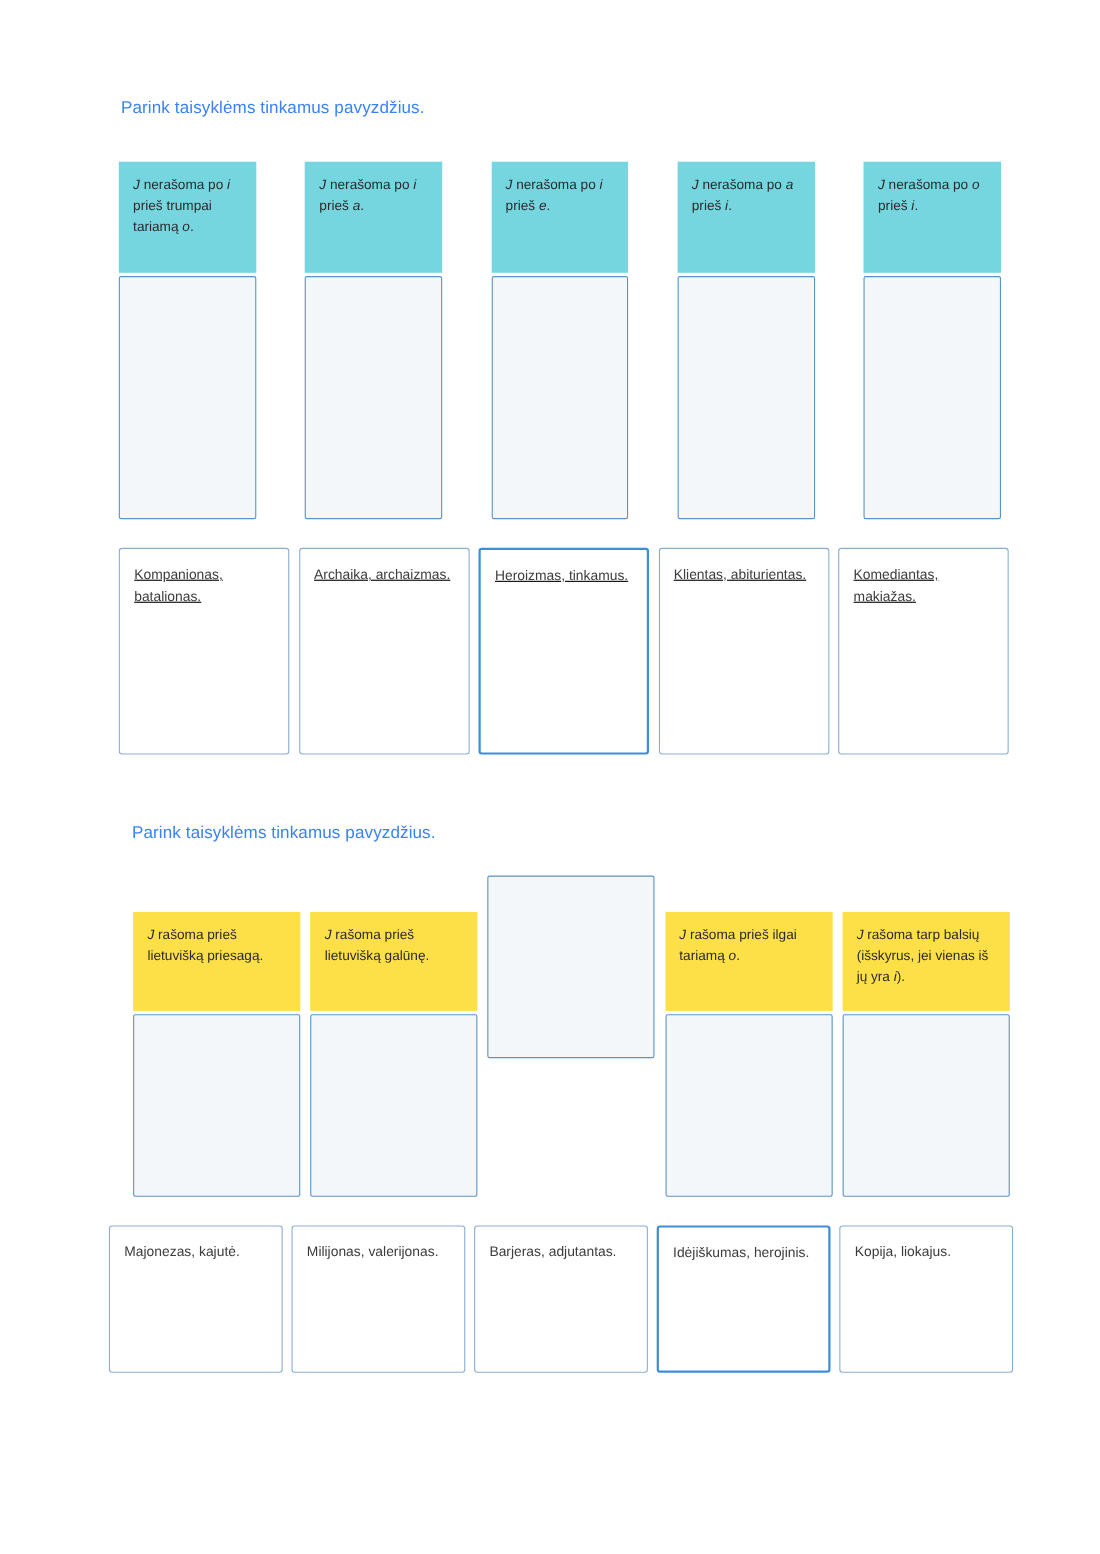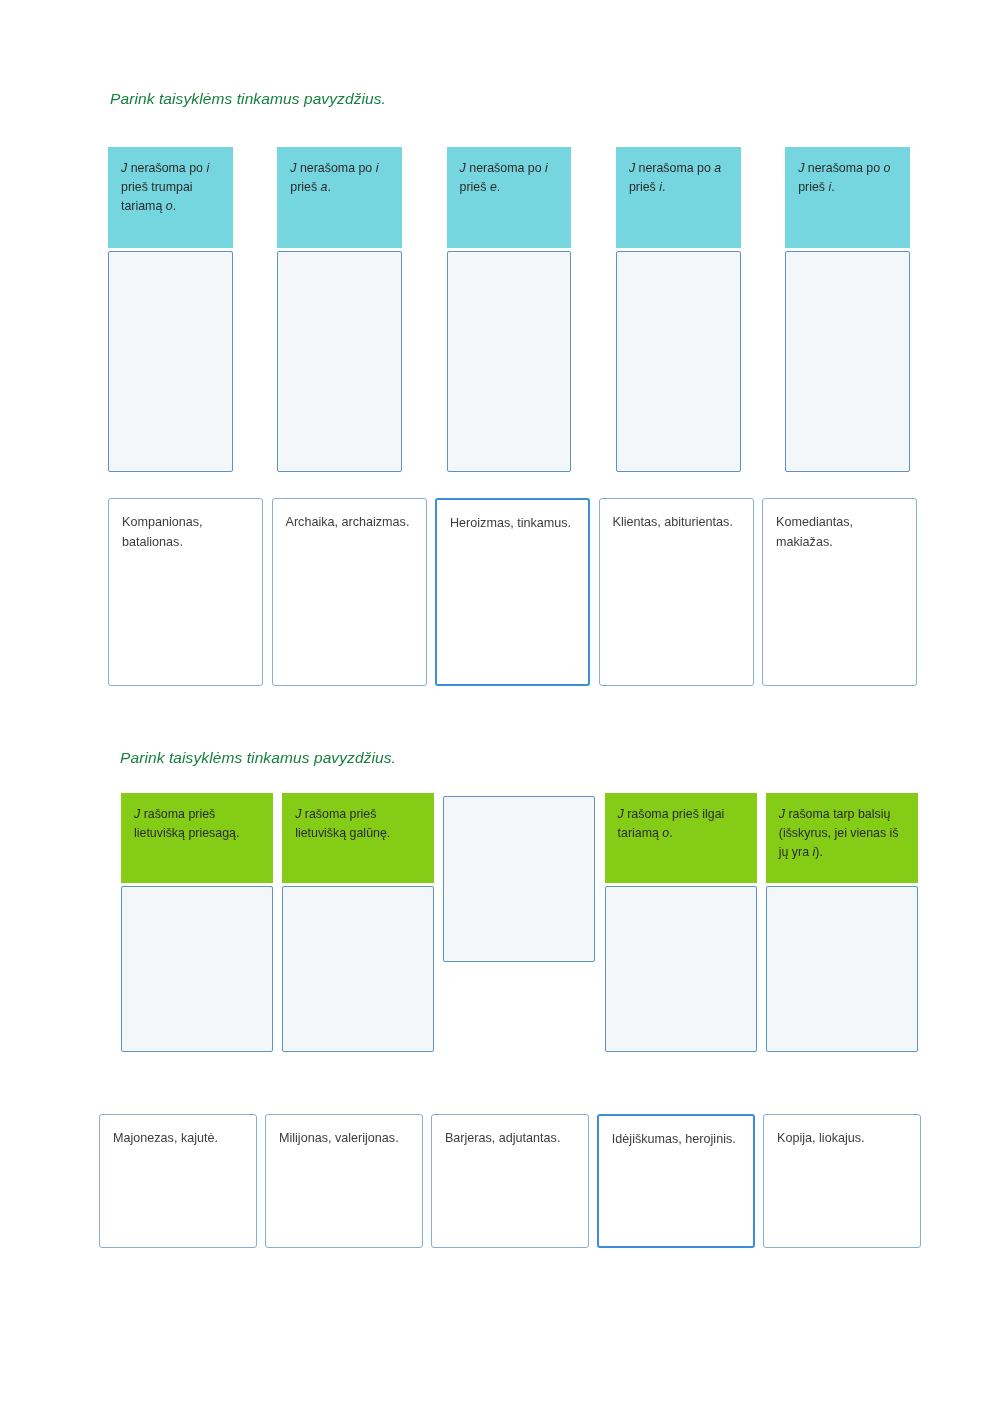--- a/index.html
+++ b/index.html
@@ -16,24 +16,23 @@
     width: 1000px;
     height: 1413px;
     background: #ffffff;
     overflow: hidden;
   }
 
   
   .section-title {
     position: absolute;
     font-size: 15.5px;
-    color: #15803d;
+    color: #3b82f6;
     letter-spacing: 0.1px;
     white-space: nowrap;
-    font-style: italic;
   }
   .section-title.s1 { left: 110px; top: 90px; }
   .section-title.s2 { left: 120px; top: 749px; }
 
   
   .row {
     position: absolute;
     display: flex;
   }
 
@@ -43,21 +42,21 @@
   }
 
   
   .rule-head {
     padding: 12px 12px 10px 13px;
     font-size: 12.4px;
     line-height: 1.55;
     color: #2b2b2b;
   }
   .rule-head.teal { background: #76d6e0; }
-  .rule-head.yellow { background: #84cc16; }
+  .rule-head.yellow { background: #fde047; margin-top: 36px; }
   .rule-head .j {
     font-style: italic;
     font-weight: 400;
   }
   .rule-head em { font-style: italic; }
 
   
   .dropzone {
     background: #f4f7fa;
     border: 1.5px solid #5b93c4;
@@ -78,21 +77,21 @@
     border: 2.2px solid #3d8ddb;
   }
 
   
   #rules-row-1 { left: 108px; top: 147px; width: 814px; gap: 36px; }
   #rules-row-1 .col { width: 155px; margin-right: 8.5px; }
   #rules-row-1 .col:last-child { margin-right: 12px; }
   #rules-row-1 .rule-head { height: 101px; }
   #rules-row-1 .dropzone { height: 221px; margin-top: 3px; }
 
-  #answers-row-1 { left: 108px; top: 498px; width: 814px; }
+  #answers-row-1 { left: 108px; top: 498px; width: 814px; text-decoration: underline; }
   #answers-row-1 .answer { width: 155px; height: 188px; margin-right: 8.5px; }
   #answers-row-1 .answer:last-child { margin-right: 0; }
 
   
   #rules-row-2 { left: 121px; top: 793px; width: 797px; }
   #rules-row-2 .col { width: 152px; margin-right: 9.2px; }
   #rules-row-2 .col:last-child { margin-right: 0; }
   #rules-row-2 .rule-head { height: 90px; }
   #rules-row-2 .dropzone { height: 166px; margin-top: 3px; }
 

